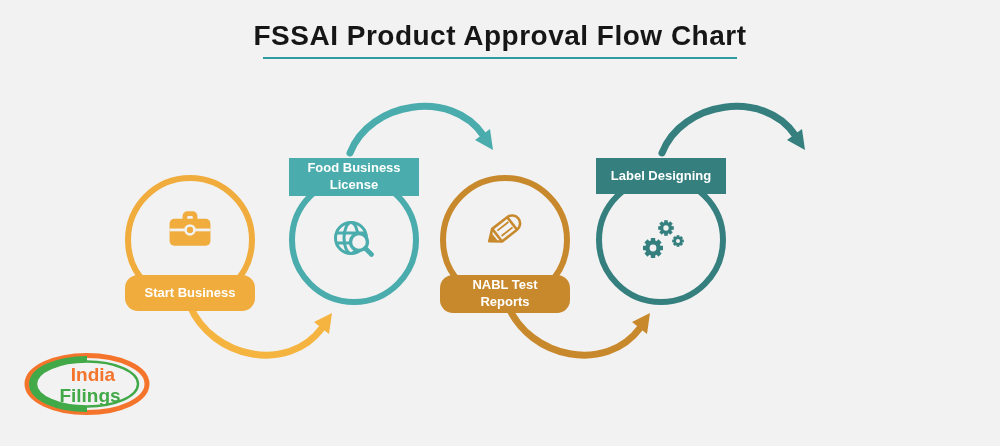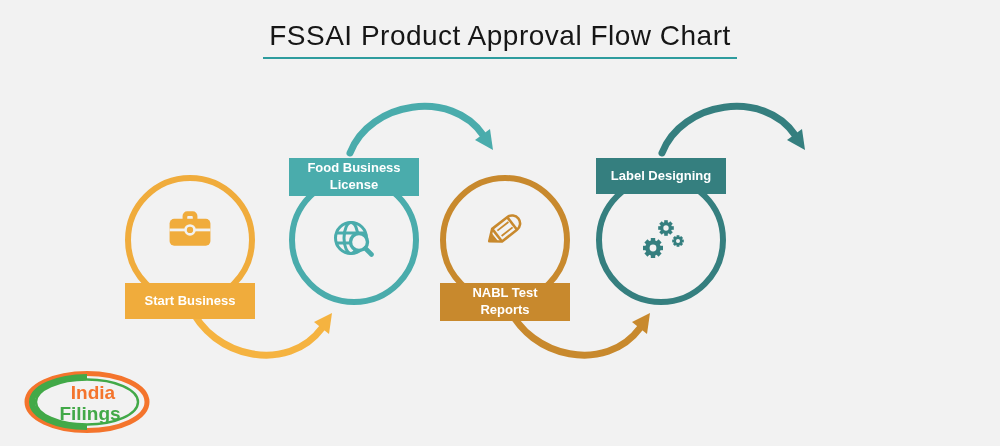--- a/index.html
+++ b/index.html
@@ -2,40 +2,40 @@
 <html><head>
 <meta charset="utf-8">
 <title>FSSAI Product Approval Flow Chart</title>
 <style>
   html,body{margin:0;padding:0;}
   body{font-family:"Liberation Sans",sans-serif;}
   .canvas{position:relative;width:1000px;height:446px;background:#F2F2F2;overflow:hidden;}
 
   
   .title{position:absolute;top:20px;left:0;width:1000px;text-align:center;
-         font-size:28px;font-weight:400;color:#161616;letter-spacing:.5px;}
+         font-size:28px;font-weight:700;color:#161616;letter-spacing:.5px;}
   .title-underline{position:absolute;top:57px;left:263px;width:474px;height:2px;background:#2E9C9E;}
 
   
   .step{position:absolute;top:175px;width:130px;height:130px;}
   .ring{position:absolute;inset:0;border:6px solid var(--c);border-radius:50%;box-sizing:border-box;}
   .icon{position:absolute;left:50%;top:50%;transform:translate(-50%,-50%);color:var(--c);line-height:0;}
   .step.label-bottom .icon{transform:translate(-50%,-50%) translateY(-11px);}
   .bar{position:absolute;left:0;width:130px;min-height:36px;background:var(--c);color:#fff;
        font-weight:700;font-size:13px;line-height:1.3;display:flex;align-items:center;justify-content:center;
        text-align:center;white-space:pre-line;z-index:2;box-sizing:border-box;padding:2px 4px;}
-  .bar-bottom{top:108px;}
+  .bar-bottom{top:100px;border-radius:13px;}
   .bar-top{top:-17px;}
 
   
   .arrow{position:absolute;color:var(--c);line-height:0;}
   .arrow svg{display:block;}
 
   
-  .logo{position:absolute;left:20px;top:370px;line-height:0;}
+  .logo{position:absolute;left:20px;top:352px;line-height:0;}
   .logo text{font-family:"Liberation Sans",sans-serif;font-weight:700;font-size:19px;}
 </style>
 </head>
 <body>
 
 <div class="canvas">
 
   <div class="title">FSSAI Product Approval Flow Chart</div>
   <div class="title-underline"></div>
 

